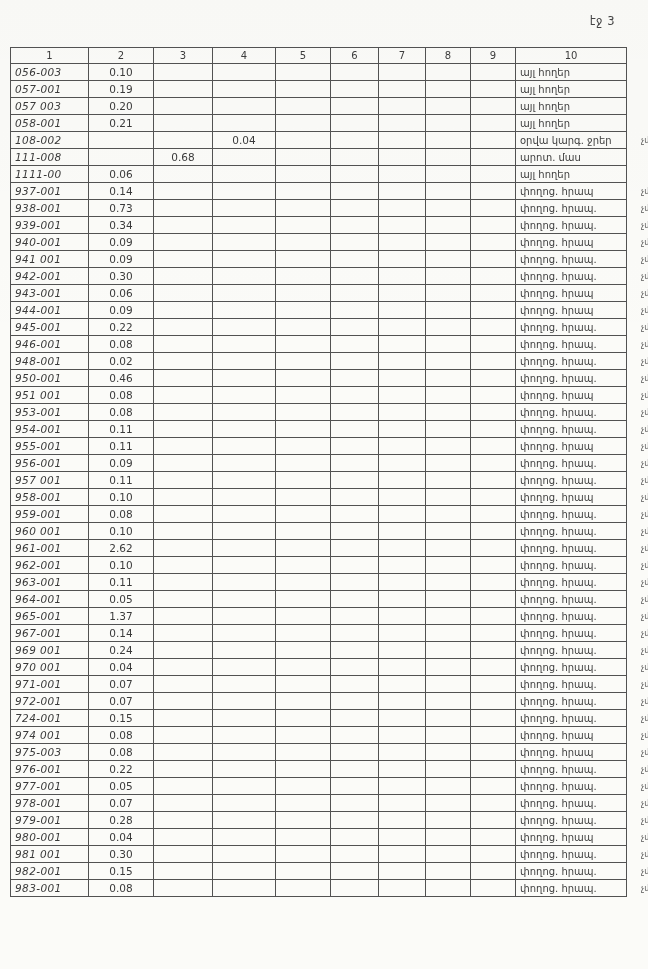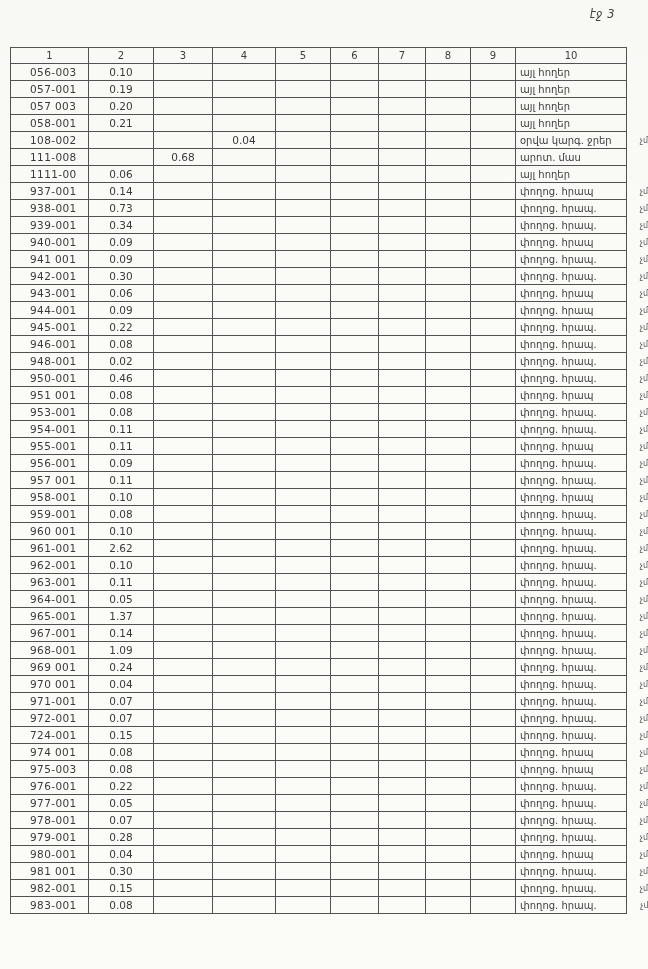--- a/index.html
+++ b/index.html
@@ -15,26 +15,25 @@
   .sheet {
     position: relative;
     width: 648px;
     height: 969px;
     background:
       linear-gradient(180deg, rgba(0,0,0,0.012), rgba(0,0,0,0) 40%),
       #fbfbf8;
   }
   .page-label {
     position: absolute;
-    top: 7px;
+    top: 14px;
     right: 33px;
     font-size: 11.5px;
     letter-spacing: 0.5px;
     color: #454545;
-    font-style: italic;
   }
   table.grid {
     position: absolute;
     left: 10px;
     top: 47px;
     border-collapse: collapse;
     table-layout: fixed;
     width: 638px;
   }
   th, td {
@@ -49,44 +48,45 @@
   }
   thead th {
     font-size: 10px;
     text-align: center;
     color: #3c3c3c;
     height: 15px;
   }
   td.code-cell {
     font-size: 10.5px;
     text-align: left;
-    padding-left: 19px;
+    padding-left: 4px;
     letter-spacing: 0.4px;
     color: #3a3a3a;
+    font-style: italic;
   }
   td.val-cell {
     font-size: 10.5px;
     text-align: center;
     color: #3a3a3a;
   }
   td.land-cell {
     font-size: 10px;
     text-align: left;
     padding-left: 4px;
     color: #404040;
   }
   th.note-head, td.note-cell {
     border: none;
     background: transparent;
   }
   td.note-cell {
     font-size: 8px;
     color: #5c5c5c;
-    text-align: right;
-    padding-left: 6px;
+    text-align: left;
+    padding-left: 14px;
   }
 </style>
 </head>
 <body>
 
 <div class="sheet">
 
   <div class="page-label">էջ 3</div>
 
   <table class="grid">
@@ -555,33 +555,20 @@
       <td class="val-cell"></td>
       <td class="val-cell"></td>
       <td class="val-cell"></td>
       <td class="val-cell"></td>
       <td class="val-cell"></td>
       <td class="val-cell"></td>
       <td class="land-cell">փողոց. հրապ.</td>
       <td class="note-cell">չմ</td>
     </tr>
         <tr>
-      <td class="code-cell">968-001</td>
-      <td class="val-cell">1.09</td>
-      <td class="val-cell"></td>
-      <td class="val-cell"></td>
-      <td class="val-cell"></td>
-      <td class="val-cell"></td>
-      <td class="val-cell"></td>
-      <td class="val-cell"></td>
-      <td class="val-cell"></td>
-      <td class="land-cell">փողոց. հրապ.</td>
-      <td class="note-cell">չմ</td>
-    </tr>
-        <tr>
       <td class="code-cell">969 001</td>
       <td class="val-cell">0.24</td>
       <td class="val-cell"></td>
       <td class="val-cell"></td>
       <td class="val-cell"></td>
       <td class="val-cell"></td>
       <td class="val-cell"></td>
       <td class="val-cell"></td>
       <td class="val-cell"></td>
       <td class="land-cell">փողոց. հրապ.</td>

